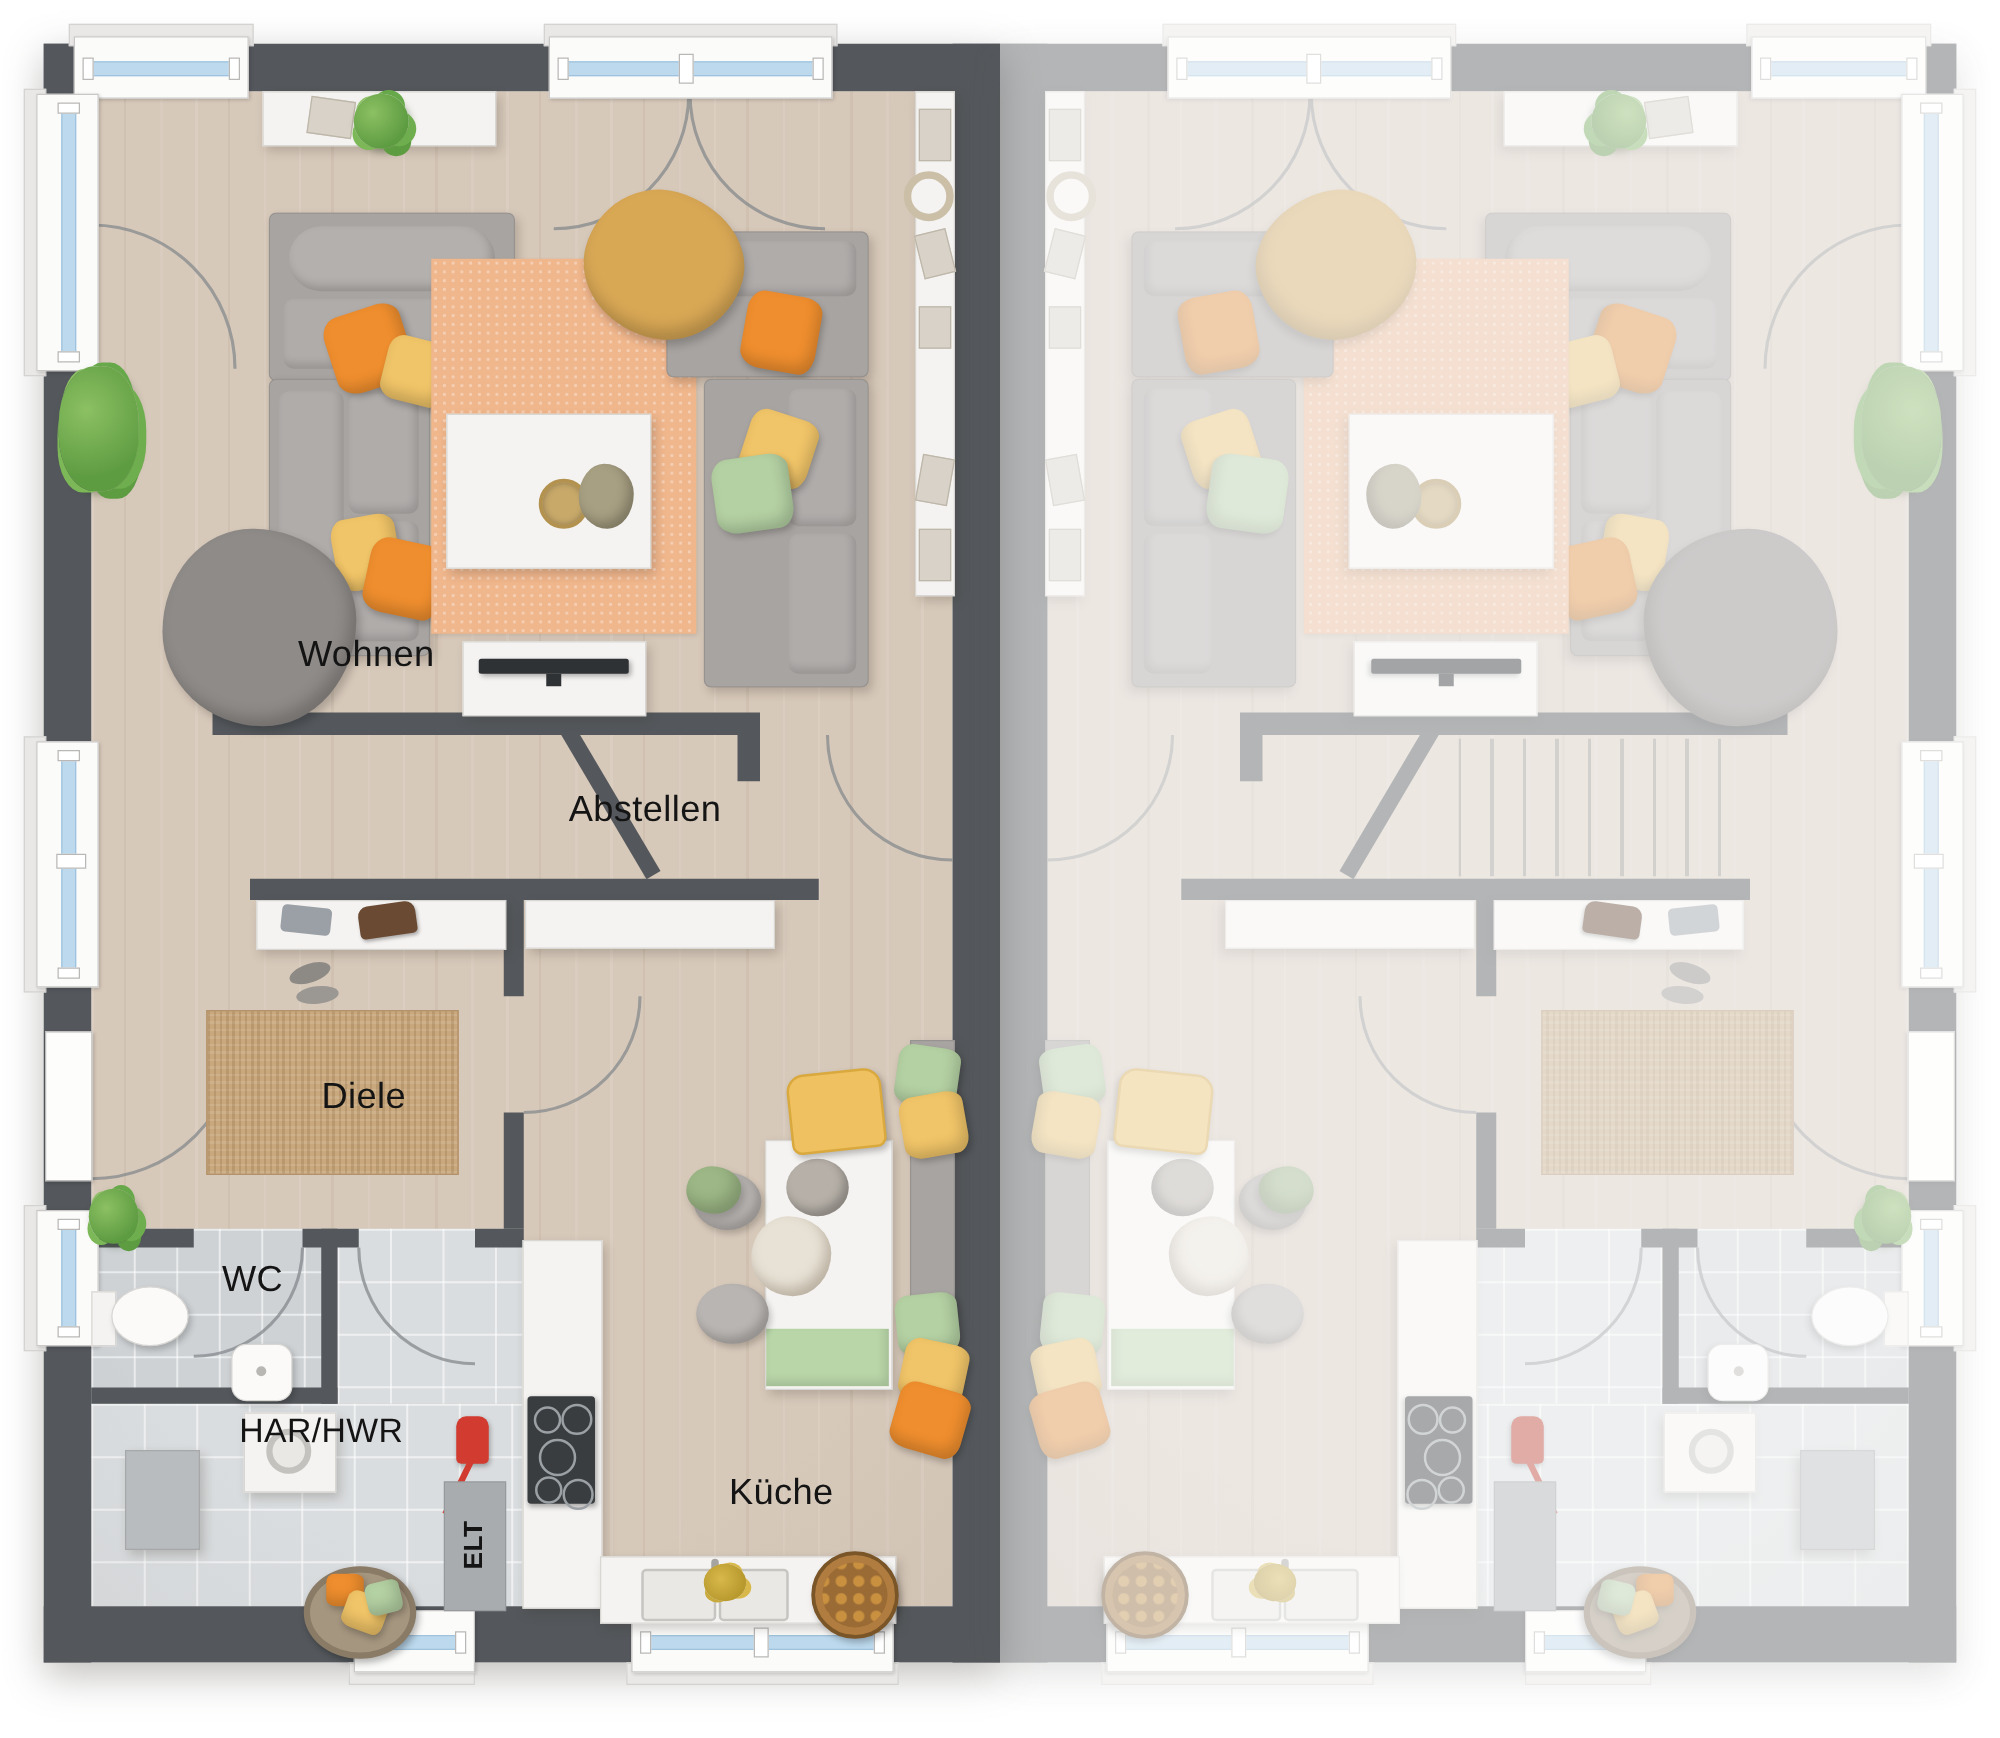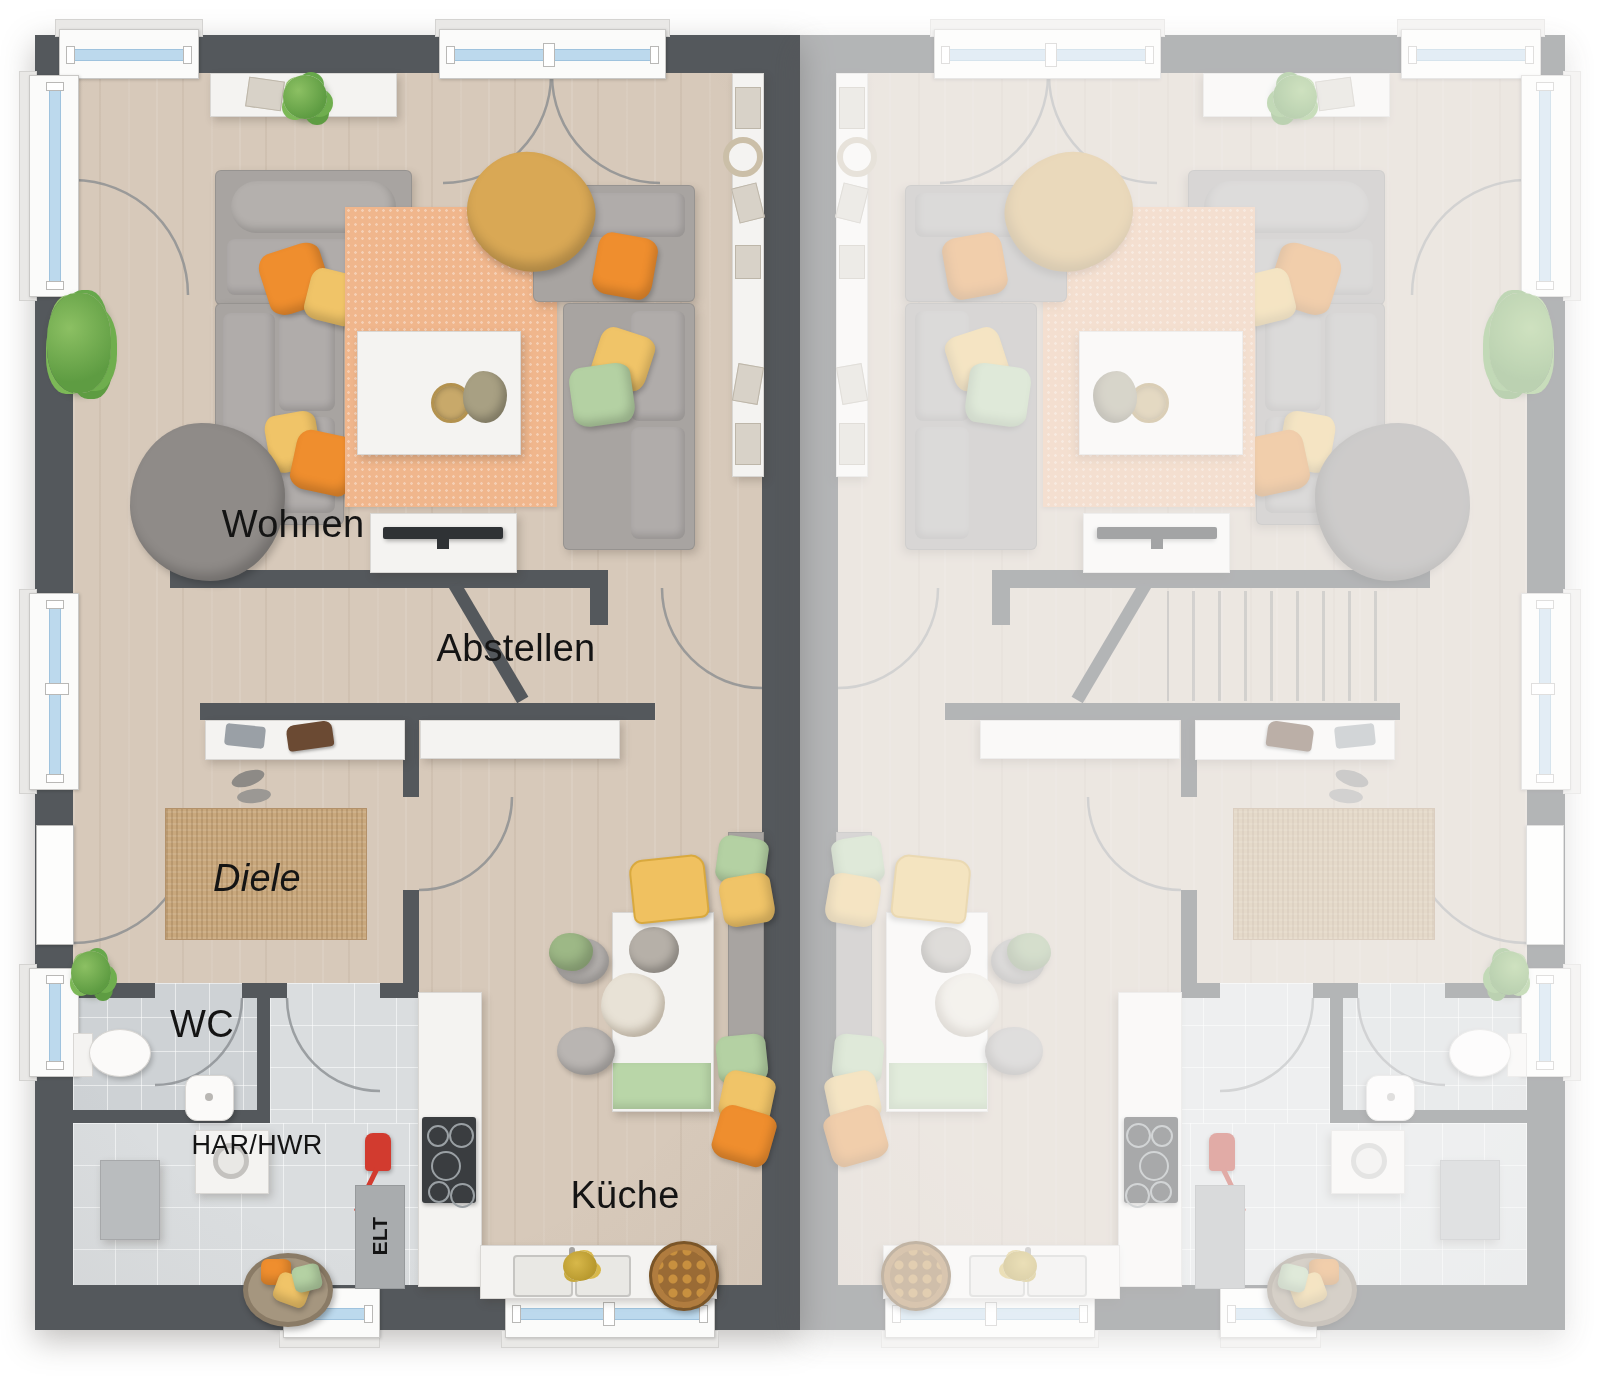--- a/index.html
+++ b/index.html
@@ -58,21 +58,21 @@
   .glass.h::before,.glass.h::after{content:"";position:absolute;top:-4px;bottom:-4px;width:7px;
     background:#fff;border:1px solid #b9b8b6;}
   .glass.h::before{left:-2px;} .glass.h::after{right:-2px;}
   .glass.v::before,.glass.v::after{content:"";position:absolute;left:-4px;right:-4px;height:7px;
     background:#fff;border:1px solid #b9b8b6;}
   .glass.v::before{top:-2px;} .glass.v::after{bottom:-2px;}
   .mullion{position:absolute;background:#ffffff;border:1px solid #b9b8b6;}
   .door-leaf{position:absolute;background:#fdfdfc;border:1px solid #bdbcba;box-shadow:1px 1px 3px rgba(0,0,0,.2);}
 
   .room-label{position:absolute;transform:translate(-50%,-50%);
-    font-size:38px;font-weight:500;line-height:1;color:#141414;letter-spacing:.3px;white-space:nowrap;}
+    font-size:29px;font-weight:500;line-height:1;color:#141414;letter-spacing:.3px;white-space:nowrap;}
   .room-label.small{font-size:27px;}
   .room-label.rot{transform:translate(-50%,-50%) rotate(-90deg);font-size:21px;font-weight:700;}
 
   .stairs{position:absolute;left:165px;top:556px;width:233px;height:110px;
     background:repeating-linear-gradient(90deg,transparent 0 23px,rgba(85,90,95,.45) 23px 26px);}
 
   .hob{position:absolute;background:#3a3d40;border-radius:3px;box-shadow:1px 2px 4px rgba(0,0,0,.3);}
   .burner{position:absolute;border:2px solid #9aa0a4;border-radius:50%;}
   .sink{position:absolute;background:#e9e8e4;border:2px solid #c6c5c2;border-radius:4px;}
   .appliance-door{position:absolute;border:5px solid #c4c2bf;border-radius:50%;background:#e9e8e5;}
@@ -261,21 +261,21 @@
 
     <div class="gray-furn" style="left:693px;top:797px;width:34px;height:303px;"></div>
     <div class="pillow p-green" style="left:682px;top:802px;width:50px;height:48px;transform:rotate(8deg);"></div>
     <div class="pillow p-yellow" style="left:686px;top:840px;width:52px;height:50px;transform:rotate(-10deg);"></div>
     <div class="pillow p-green" style="left:682px;top:1000px;width:50px;height:48px;transform:rotate(-6deg);"></div>
     <div class="pillow p-yellow" style="left:686px;top:1038px;width:52px;height:50px;transform:rotate(12deg);"></div>
     <div class="pillow p-orange" style="left:680px;top:1074px;width:58px;height:54px;transform:rotate(16deg);"></div>
 
     <div class="room-label" style="left:258px;top:489px;">Wohnen</div>
     <div class="room-label" style="left:481px;top:613px;">Abstellen</div>
-    <div class="room-label" style="left:222px;top:843px;font-style:italic;">Diele</div>
+    <div class="room-label" style="left:256px;top:843px;">Diele</div>
     <div class="room-label" style="left:167px;top:989px;">WC</div>
     <div class="room-label small" style="left:222px;top:1110px;">HAR/HWR</div>
     <div class="room-label rot" style="left:344px;top:1201px;">ELT</div>
     <div class="room-label" style="left:590px;top:1160px;">Küche</div>
   </div>
 
  <div class="unit mirrored faded" id="unit-right">
 
     <div class="floor-wood" style="left:38px;top:38px;width:689px;height:1212px;"></div>
     <div class="floor-tile" style="left:38px;top:948px;width:197px;height:140px;"></div>

